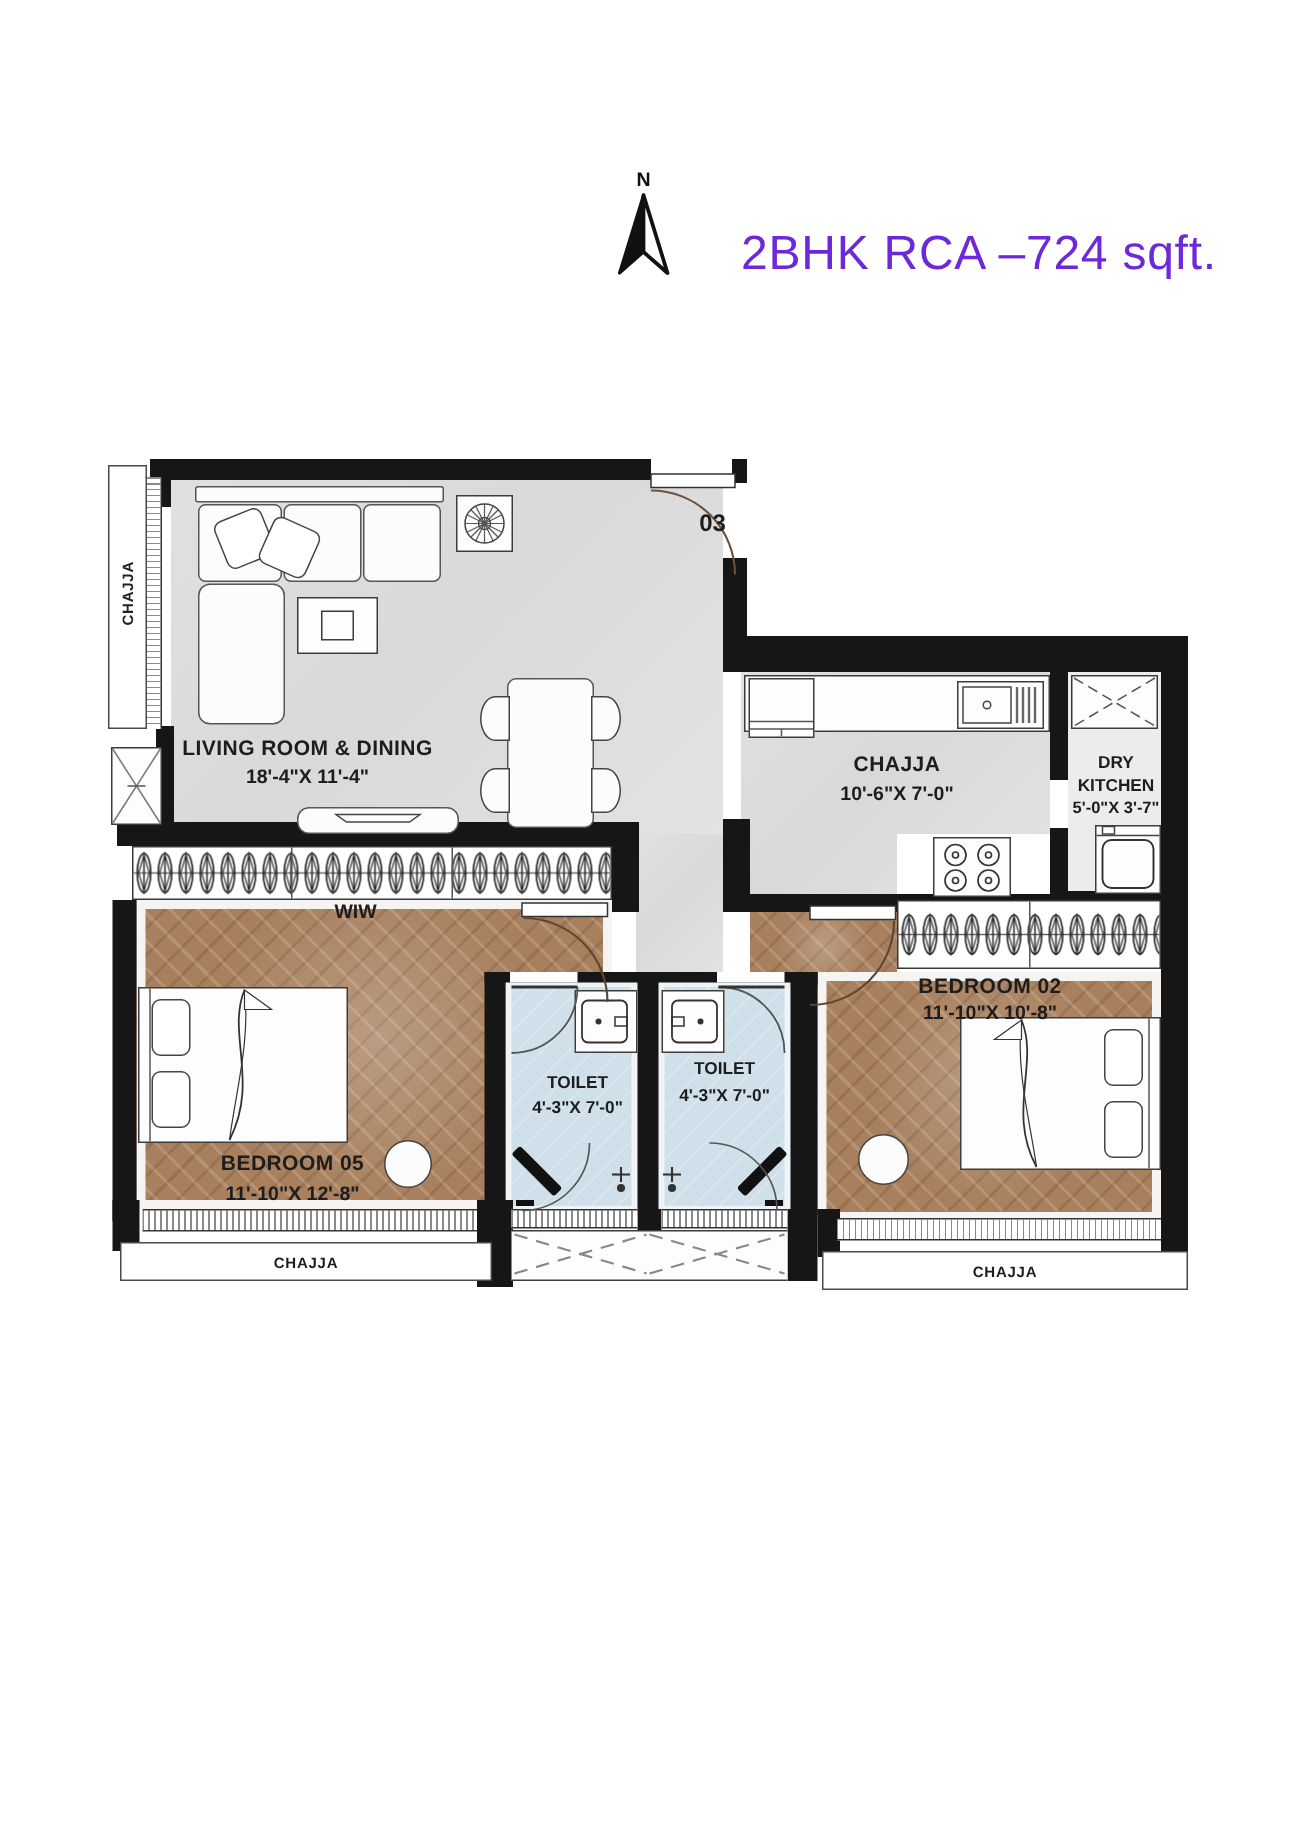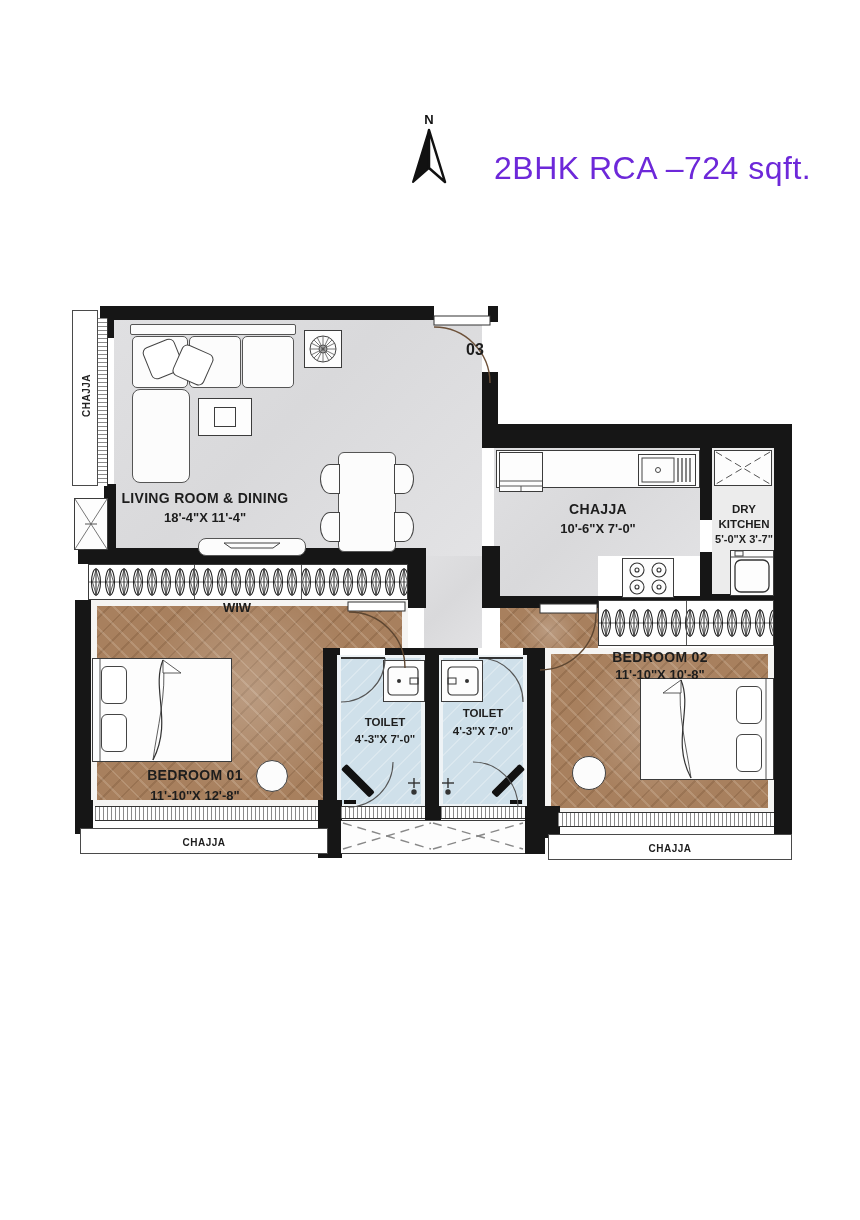--- a/index.html
+++ b/index.html
@@ -332,21 +332,21 @@
 
   <div class="lbl lbl-room" style="left:520px;top:500px;width:156px">CHAJJA</div>
   <div class="lbl lbl-dim" style="left:520px;top:521px;width:156px">10'-6"X 7'-0"</div>
 
   <div class="lbl" style="left:712px;top:502px;width:64px;font-size:11.5px;white-space:normal">DRY KITCHEN</div>
   <div class="lbl" style="left:708px;top:532px;width:72px;font-size:11px">5'-0"X 3'-7"</div>
 
   <div class="lbl lbl-room" style="left:575px;top:648px;width:170px">BEDROOM 02</div>
   <div class="lbl lbl-dim" style="left:575px;top:667px;width:170px">11'-10"X 10'-8"</div>
 
-  <div class="lbl lbl-room" style="left:110px;top:766px;width:170px">BEDROOM 01</div>
+  <div class="lbl lbl-room" style="left:110px;top:766px;width:170px">BEDROOM 05</div>
   <div class="lbl lbl-dim" style="left:110px;top:788px;width:170px">11'-10"X 12'-8"</div>
 
   <div class="lbl lbl-toilet" style="left:345px;top:715px;width:80px">TOILET</div>
   <div class="lbl lbl-toilet" style="left:345px;top:732px;width:80px">4'-3"X 7'-0"</div>
 
   <div class="lbl lbl-toilet" style="left:443px;top:706px;width:80px">TOILET</div>
   <div class="lbl lbl-toilet" style="left:443px;top:724px;width:80px">4'-3"X 7'-0"</div>
 
   <div class="lbl" style="left:205px;top:600px;width:64px;font-size:13px">WIW</div>
 

